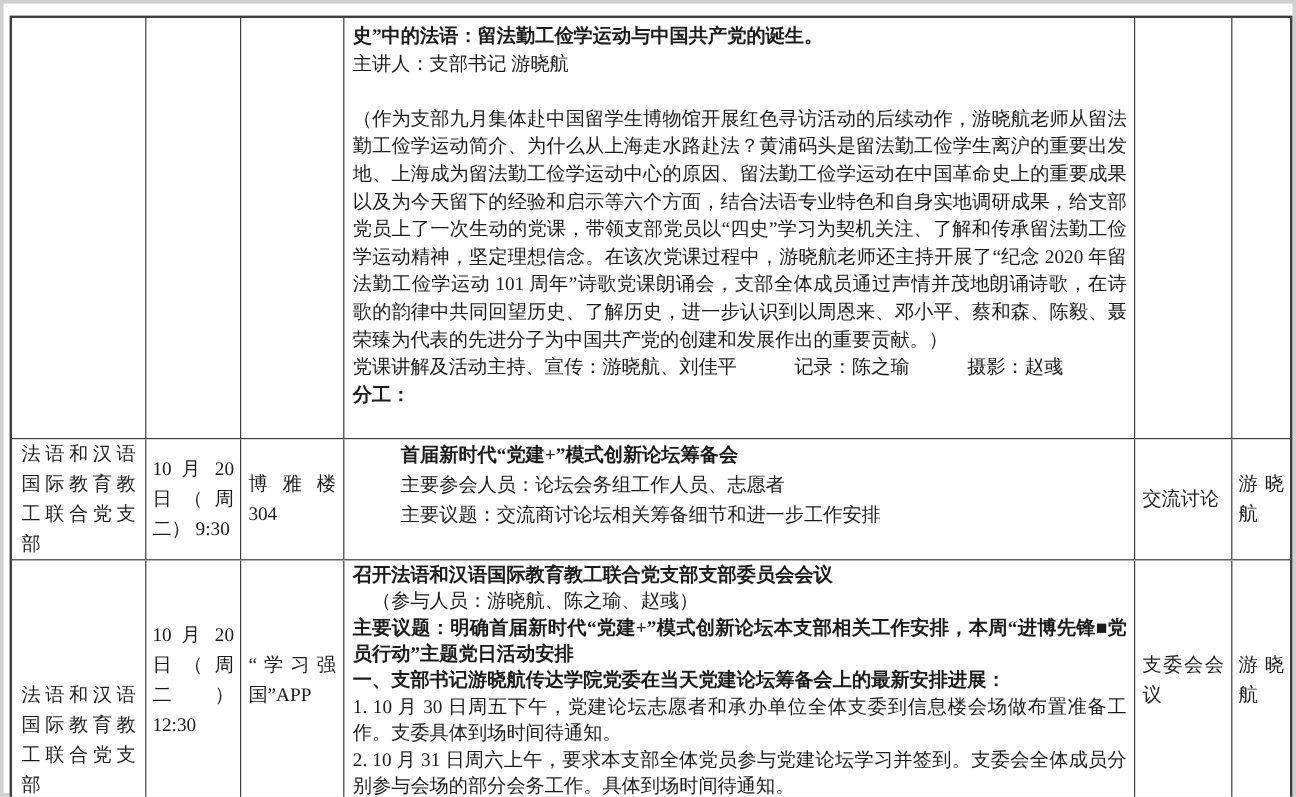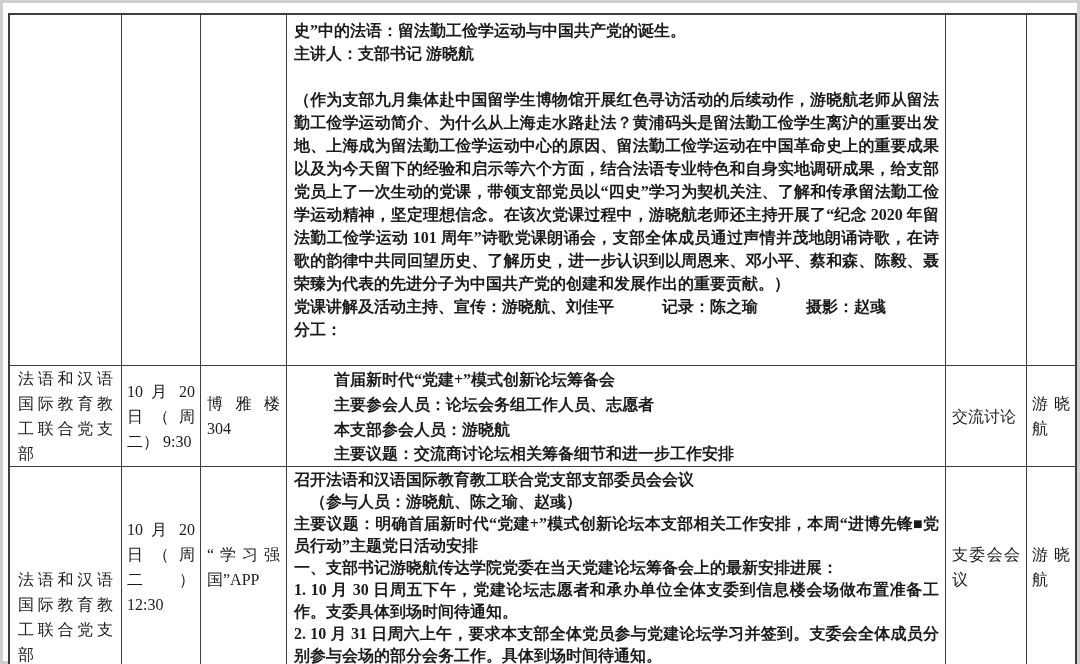--- a/index.html
+++ b/index.html
@@ -34,21 +34,21 @@
   .cell-org{padding:0 8px;text-align:justify;justify-content:flex-end;}
   .cell-date{padding:0 5px;text-align:justify;}
   .cell-loc{padding:0 6px;text-align:justify;}
   .cell-type{padding:0 6px;text-align:justify;}
   .cell-person{padding:0 5px;text-align:justify;}
   .cell-content{
     justify-content:flex-start;
     padding:4px 6px 0 7px;
     text-align:justify;
   }
-  .para{min-height:1em;font-weight:bold;}
+  .para{min-height:1em;}
   .para.bold{font-weight:bold;}
   .row-0 .cell-content .para{line-height:23px;}
   .row-1 .cell-content{padding-top:1px;}
   .row-1 .cell-content .para{line-height:25px;margin-left:40px;}
   .row-2 .cell-content{padding-top:2px;}
   .row-2 .cell-content .para{line-height:22px;}
 </style>
 </head>
 <body>
 
@@ -75,21 +75,20 @@
         </div>
         <div class="cell cell-date">
           <span>10 月 20 日（周二） 9:30</span>
         </div>
         <div class="cell cell-loc">
           <span>博雅楼 304</span>
         </div>
         <div class="cell cell-content">
           <div class="para bold">首届新时代“党建+”模式创新论坛筹备会</div>
           <div class="para">主要参会人员：论坛会务组工作人员、志愿者</div>
-          <div class="para">本支部参会人员：游晓航</div>
           <div class="para">主要议题：交流商讨论坛相关筹备细节和进一步工作安排</div>
         </div>
         <div class="cell cell-type">
           <span>交流讨论</span>
         </div>
         <div class="cell cell-person">
           <span>游晓航</span>
         </div>
       </div>
       <div class="table-row row-2">

